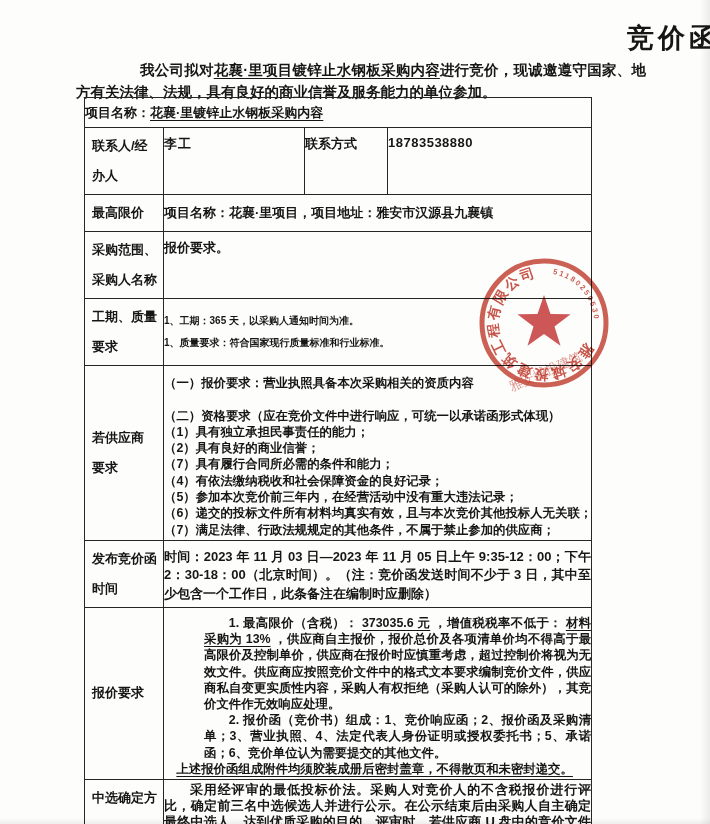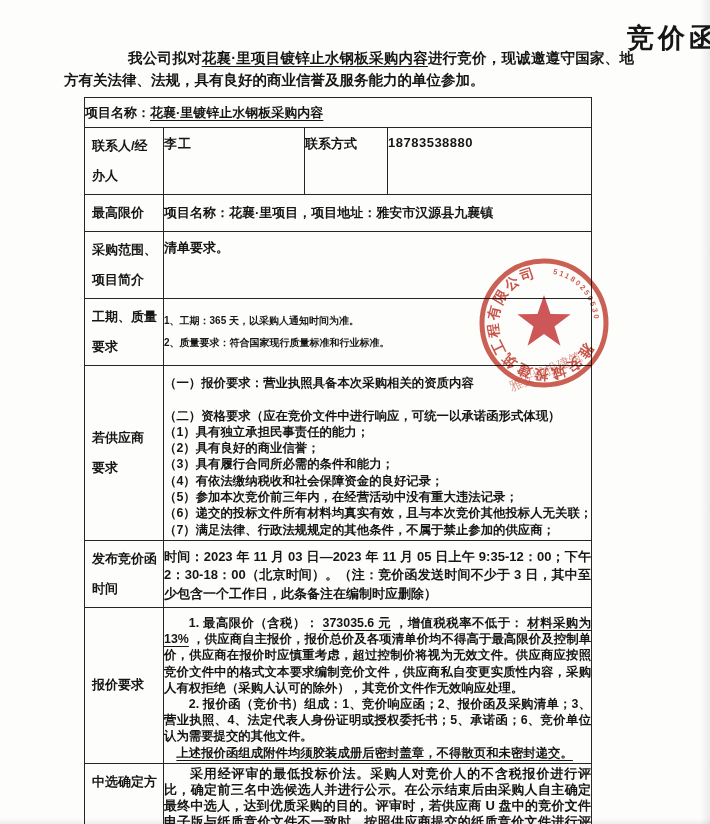--- a/index.html
+++ b/index.html
@@ -21,21 +21,21 @@
   .page::before{
     content:""; position:absolute; left:0; bottom:0; width:100%; height:6px;
     background:linear-gradient(to bottom, rgba(0,0,0,0), rgba(0,0,0,0.06));
     pointer-events:none;
   }
   .title {
     margin:10px; position:absolute; top:10px; left:0; width:100%;
     text-align:right; font-size:27px; font-weight:bold; letter-spacing:4px;
   }
   .intro {
-    position:absolute; top:47px; left:64px; width:570px; margin:0;
+    position:absolute; top:47px; left:64px; width:570px; margin:12px;
     font-size:14.5px; font-weight:bold; line-height:1.55;
     text-indent:64px; text-align:justify;
   }
   .u { text-decoration:underline; text-underline-offset:3px; }
 
   table.doc-table {
     position:absolute; left:84px; top:97px; width:507px;
     border-collapse:collapse; table-layout:fixed;
   }
   .doc-table td {
@@ -57,21 +57,21 @@
   .contact-name { letter-spacing:1px; }
   .phone { font-weight:normal; font-size:14px; letter-spacing:0.5px; }
 
   .qwrap { padding-top:2px; }
   .qline { font-size:12.4px; line-height:16.3px; min-height:16.3px;
            white-space:nowrap; }
 
   .announce { font-size:12.8px; line-height:18.5px; text-align:justify; }
 
   .qp { margin:0; font-size:12.4px; line-height:16.2px; text-align:justify; }
-  .qp.ind2 { text-indent:2em; }
+  .qp.ind2 { text-indent:2em;margin-left:40px; }
   .qp.ind1 { text-indent:1em; }
 
   .selection { font-size:12.6px; line-height:16.2px;
                text-indent:2em; text-align:justify; }
 
   .sched div { line-height:22px; font-size:10px; }
 
   .stamp {
     position:absolute; left:459px; top:238px;
     mix-blend-mode:multiply; pointer-events:none;
@@ -115,49 +115,49 @@
     <tr class="r4">
       <td class="lab">
         <div>最高限价</div>
       </td>
       <td colspan="3">项目名称：花襄·里项目，项目地址：雅安市汉源县九襄镇</td>
     </tr>
 
     <tr class="r5">
       <td class="lab">
         <div>采购范围、</div>
-        <div>项目简介</div>
-      </td>
-      <td colspan="3" class="v-top">清单要求。</td>
+        <div>采购人名称</div>
+      </td>
+      <td colspan="3" class="v-top">报价要求。</td>
     </tr>
 
     <tr class="r6">
       <td class="lab">
         <div>工期、质量</div>
         <div class="ctr">要求</div>
       </td>
       <td colspan="3" class="sched">
         <div>1、工期：365 天，以采购人通知时间为准。</div>
-        <div>2、质量要求：符合国家现行质量标准和行业标准。</div>
+        <div>1、质量要求：符合国家现行质量标准和行业标准。</div>
       </td>
     </tr>
 
     <tr class="r7">
       <td class="lab lab-mid">
         <div>若供应商</div>
         <div class="ctr">要求</div>
       </td>
       <td colspan="3" class="v-top">
         <div class="qwrap">
           <div class="qline">（一）报价要求：营业执照具备本次采购相关的资质内容</div>
           <div class="qline"></div>
           <div class="qline">（二）资格要求（应在竞价文件中进行响应，可统一以承诺函形式体现）</div>
           <div class="qline">（1）具有独立承担民事责任的能力；</div>
           <div class="qline">（2）具有良好的商业信誉；</div>
-          <div class="qline">（3）具有履行合同所必需的条件和能力；</div>
+          <div class="qline">（7）具有履行合同所必需的条件和能力；</div>
           <div class="qline">（4）有依法缴纳税收和社会保障资金的良好记录；</div>
           <div class="qline">（5）参加本次竞价前三年内，在经营活动中没有重大违法记录；</div>
           <div class="qline">（6）递交的投标文件所有材料均真实有效，且与本次竞价其他投标人无关联；</div>
           <div class="qline">（7）满足法律、行政法规规定的其他条件，不属于禁止参加的供应商；</div>
         </div>
       </td>
     </tr>
 
     <tr class="r8">
       <td class="lab">

